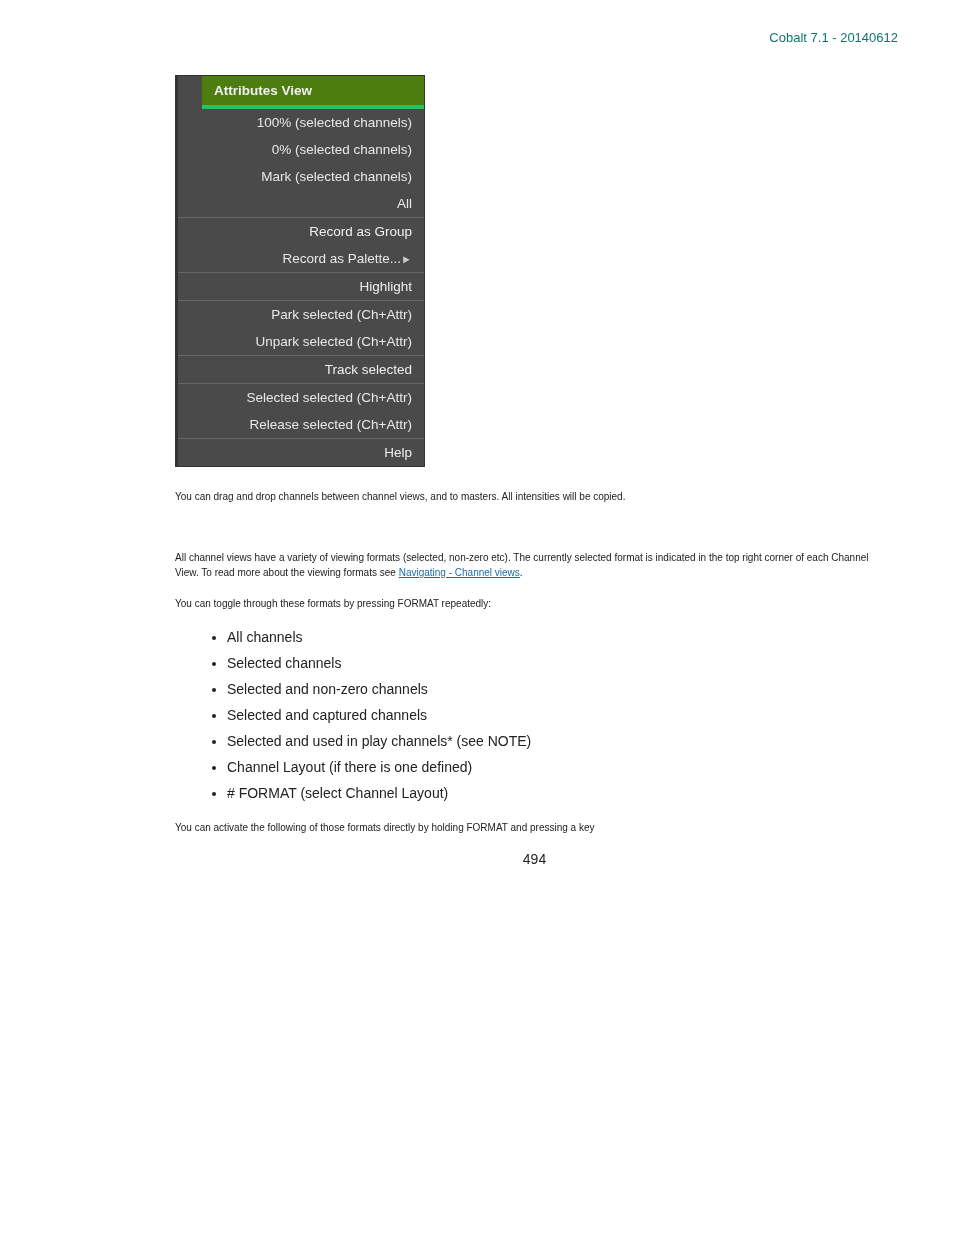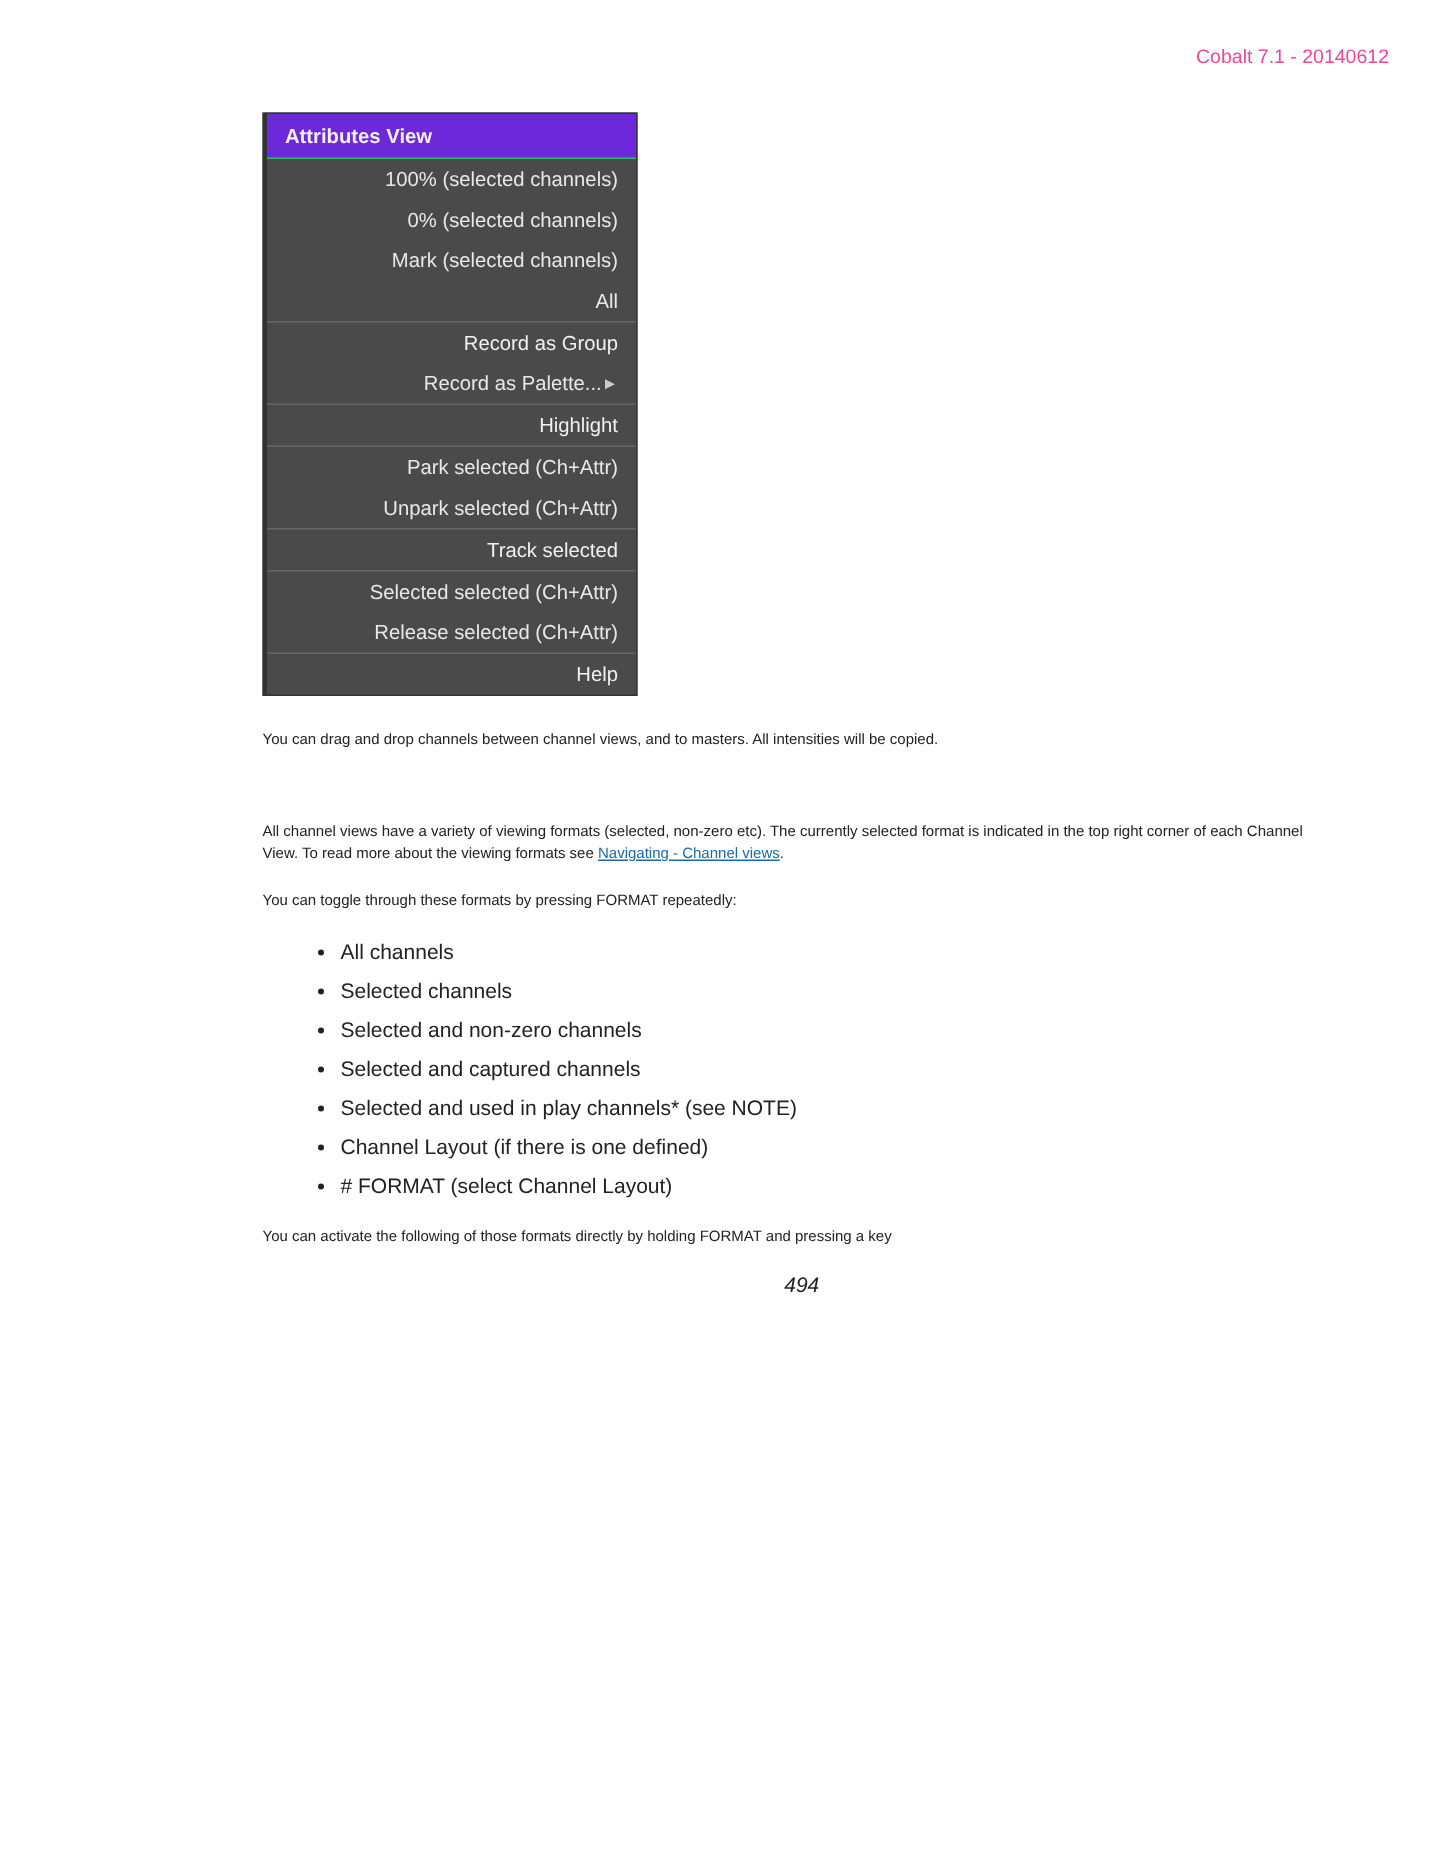--- a/index.html
+++ b/index.html
@@ -10,48 +10,49 @@
       background: #ffffff;
       font-family: Arial, sans-serif;
       font-size: 14px;
       color: #222;
       position: relative;
     }
 
     .page-header {
       position: absolute;
       top: 30px;
-      right: 28px;
+      right: 56px;
       font-size: 13px;
-      color: #ec4899;
+      color: #0f766e;
     }
 
     .content-area {
       position: absolute;
       top: 75px;
       left: 175px;
       right: 60px;
     }
 
     
     .context-menu {
       width: 250px;
       background: #4a4a4a;
       border: 1px solid #333;
       margin-bottom: 22px;
       color: #e8e8e8;
       font-size: 13.5px;
     }
 
     .menu-section-header {
-      background: #6d28d9;
+      background: #4d7c0f;
       padding: 7px 12px;
       font-weight: bold;
       color: #f0f0f0;
-      border-bottom: 1px solid #22c55e;
+      border-bottom: 4px solid #22c55e;
+      margin-left: 24px;
     }
 
     .menu-item {
       padding: 6px 12px;
       color: #e8e8e8;
       cursor: pointer;
       display: flex;
       align-items: center;
       justify-content: flex-end;
     }
@@ -106,21 +107,20 @@
       color: #222;
       line-height: 1.5;
       list-style-type: disc;
     }
 
     .page-number {
       text-align: center;
       font-size: 14px;
       color: #222;
       margin-top: 10px;
-      font-style: italic;
     }
 
     
     .menu-left-border {
       border-left: 3px solid #333;
     }
   </style>
 </head>
 <body>
 

